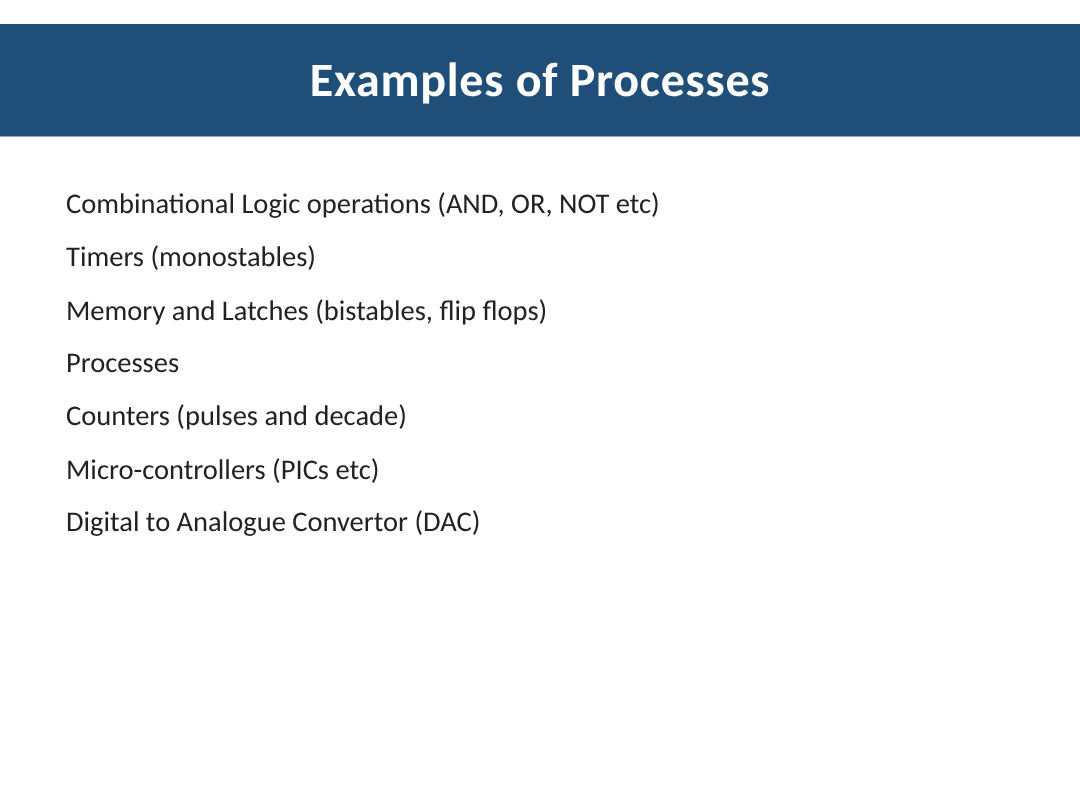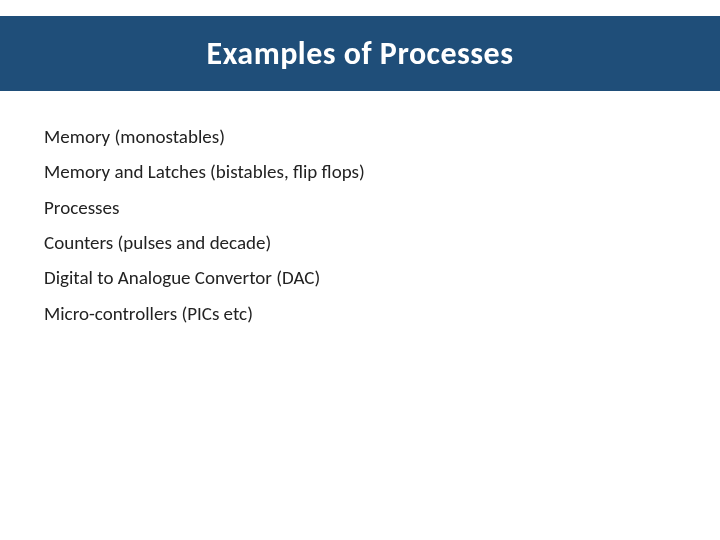--- a/index.html
+++ b/index.html
@@ -61,21 +61,22 @@
 </head>
 <body>
 
 <div class="slide-container">
 
   <div class="slide-header">
     <h1 class="slide-title">Examples of Processes</h1>
   </div>
 
   <div class="slide-content" id="content-list">
-      <div class="list-item">Memory (monostables)</div>
+  <div class="list-item">Combinational Logic operations (AND, OR, NOT etc)</div>
+      <div class="list-item">Timers (monostables)</div>
       <div class="list-item">Memory and Latches (bistables, flip flops)</div>
       <div class="list-item">Processes</div>
       <div class="list-item">Counters (pulses and decade)</div>
+      <div class="list-item">Micro-controllers (PICs etc)</div>
       <div class="list-item">Digital to Analogue Convertor (DAC)</div>
-      <div class="list-item">Micro-controllers (PICs etc)</div>
     </div>
 
 </div>
 
 </body></html>

